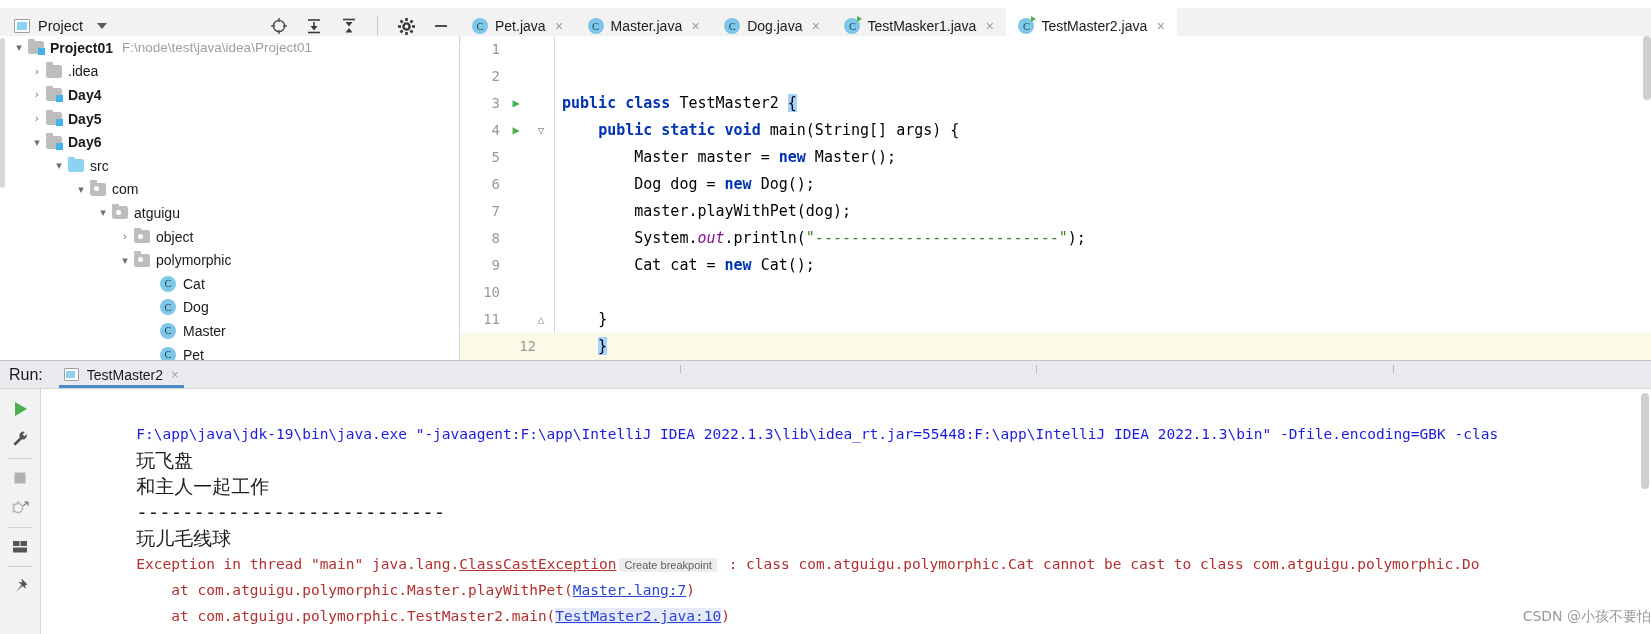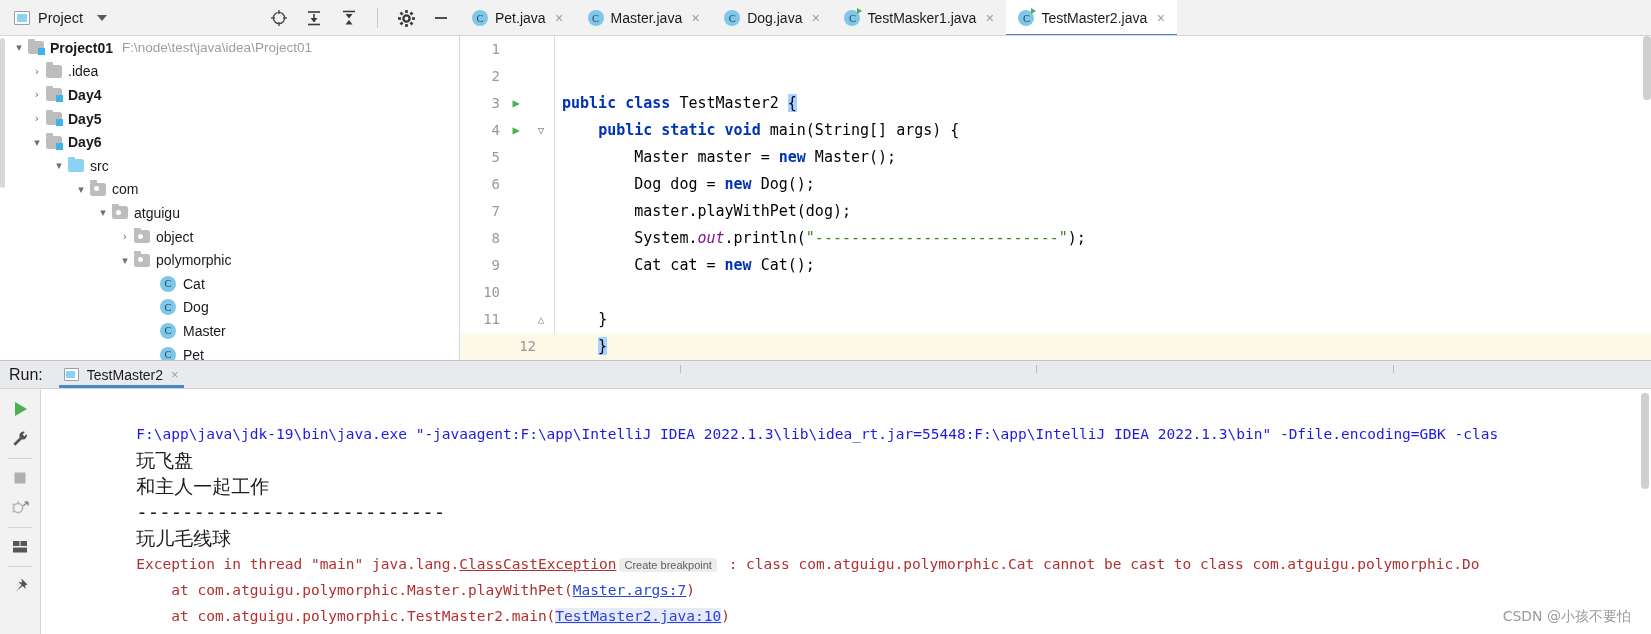--- a/index.html
+++ b/index.html
@@ -8,21 +8,21 @@
     overflow: hidden;
     background: #ffffff;
     font-family: "Liberation Sans", sans-serif;
     font-size: 13px;
     color: #000000;
   }
   .app { position: relative; width: 1651px; height: 634px; }
 
   
   .topbar {
-    position: absolute; left: 0; top: 0; width: 1651px; height: 36px;
+    position: absolute; left: 0; top: 8px; width: 1651px; height: 36px;
     background: #f2f2f2;
     border-bottom: 1px solid #d6d6d6;
     display: flex; align-items: stretch;
   }
   .tool-left {
     width: 460px; display: flex; align-items: center;
     padding-left: 14px; position: relative;
   }
   .proj-icon {
     width: 16px; height: 14px; margin-right: 8px;
@@ -214,21 +214,21 @@
   .inlay {
     background: #ededed; color: #5e5e5e; font-size: 11px;
     font-family: "Liberation Sans", sans-serif;
     padding: 1px 5px; border-radius: 3px; margin: 0 3px;
   }
   .console-scroll {
     position: absolute; right: 2px; top: 4px; width: 8px; height: 96px;
     background: #cfcfcf; border-radius: 4px;
   }
   .watermark {
-    position: absolute; right: 20px; bottom: 8px;
+    position: absolute; right: 0; bottom: 8px;
     font-size: 14px; color: #9a9a9a;
     font-family: "DejaVu Sans", sans-serif;
   }
 </style>
 </head>
 <body>
 
 <div class="app">
 
   <div class="topbar">
@@ -584,21 +584,21 @@
         <div class="cline">
           <span class="c-out" style="font-family:'DejaVu Sans Mono',monospace">---------------------------</span>
         </div>
         <div class="cline">
           <span class="c-out">玩儿毛线球</span>
         </div>
         <div class="cline">
           <span class="c-err">Exception in thread "main" java.lang.</span><span class="c-link">ClassCastException</span><span class="inlay">Create breakpoint</span><span class="c-err"> : class com.atguigu.polymorphic.Cat cannot be cast to class com.atguigu.polymorphic.Do</span>
         </div>
         <div class="cline">
-          <span class="c-err">    at com.atguigu.polymorphic.Master.playWithPet(</span><span class="c-blue-link">Master.args:7</span><span class="c-err">)</span>
+          <span class="c-err">    at com.atguigu.polymorphic.Master.playWithPet(</span><span class="c-blue-link">Master.lang:7</span><span class="c-err">)</span>
         </div>
         <div class="cline">
           <span class="c-err">    at com.atguigu.polymorphic.TestMaster2.main(</span><span class="c-blue-link" style="background:#e7eaf8">TestMaster2.java:10</span><span class="c-err">)</span>
         </div>
 
         <div class="watermark">CSDN @小孩不要怕</div>
       </div>
     </div>
   </div>
 

